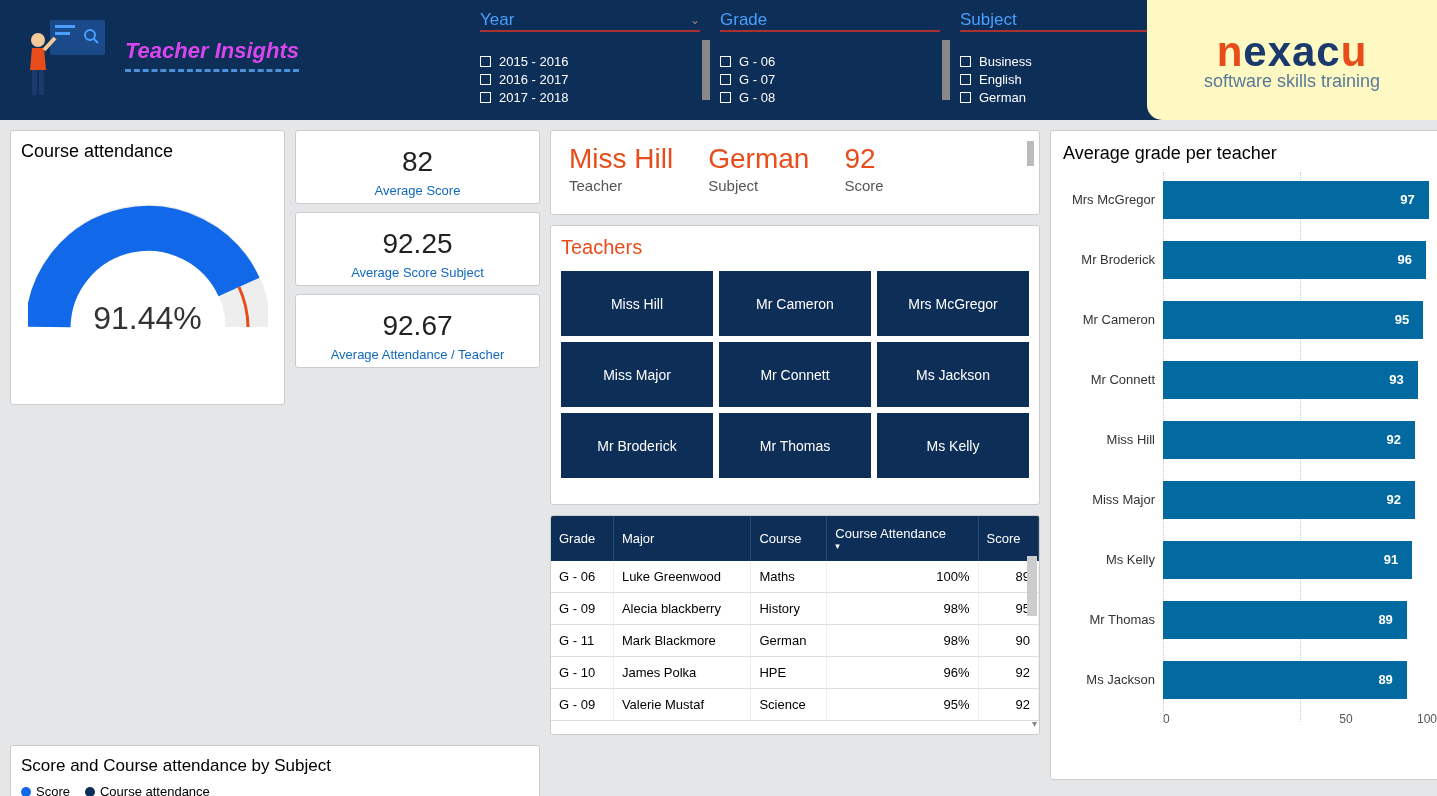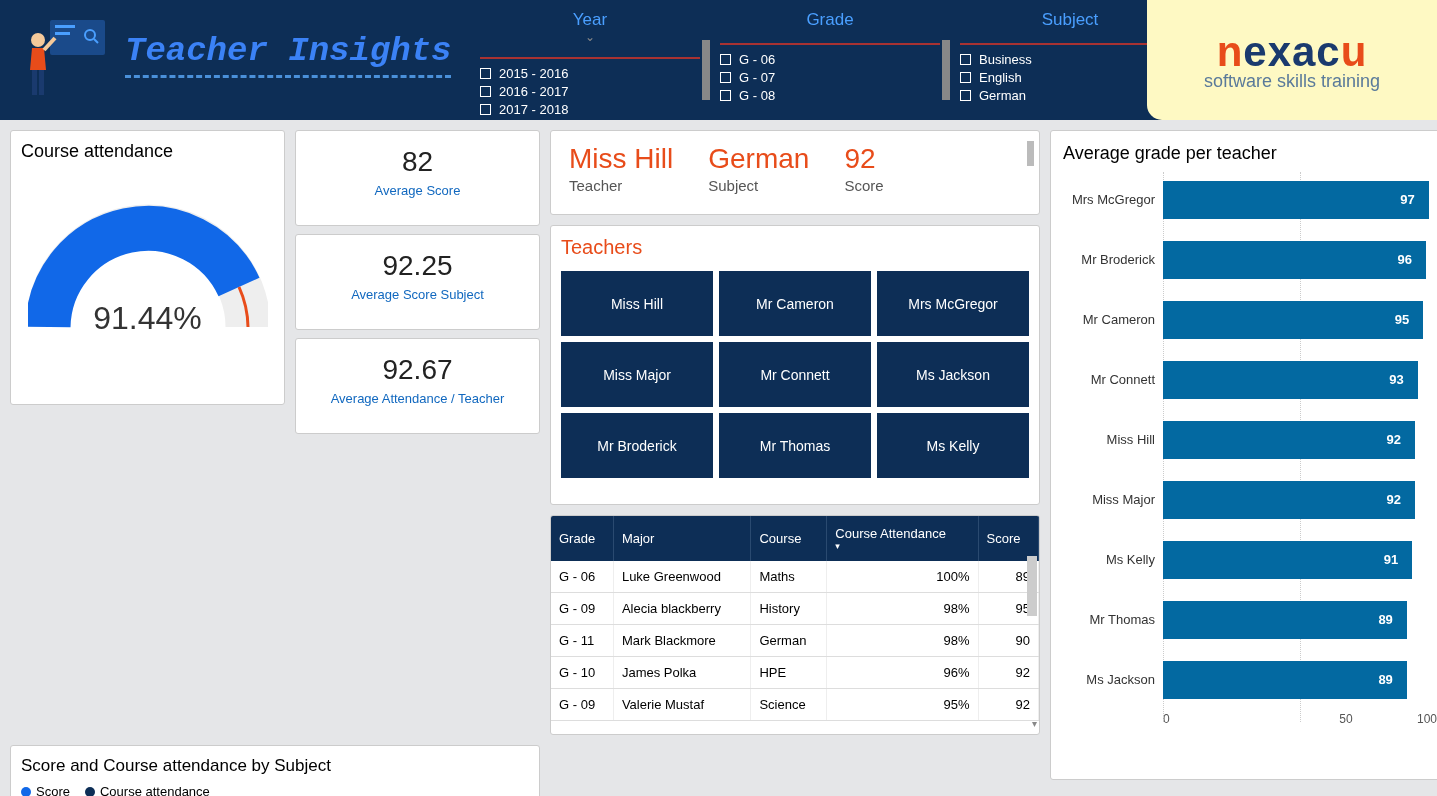--- a/index.html
+++ b/index.html
@@ -2,24 +2,24 @@
 <html><head>
 <meta charset="utf-8">
 <style>
   * { box-sizing: border-box; margin: 0; padding: 0; }
   body { font-family: "Segoe UI", Arial, sans-serif; background: #e5e6e8; width: 1437px; height: 796px; overflow: hidden; }
   
   .header { background: #0d2e56; height: 120px; display: flex; align-items: flex-start; padding: 10px 0 0 20px; position: relative; }
   .header-title-area { display: flex; align-items: center; gap: 15px; width: 440px; }
   .teacher-icon { width: 90px; height: 90px; position: relative; }
   .teacher-icon svg { width: 100%; height: 100%; }
-  .page-title { font-family: Liberation Mono, monospace; font-style: italic; font-weight: bold; color: #3b82f6; font-size: 34px; border-bottom: 3px dashed #4a90d9; padding-bottom: 5px; }
+  .page-title { font-family: Liberation Sans, sans-serif; font-style: italic; font-weight: bold; color: #d946ef; font-size: 22px; border-bottom: 3px dashed #4a90d9; padding-bottom: 5px; }
   
   .filter-group { margin-left: 20px; width: 220px; position: relative; }
-  .filter-label { color: #4a9fff; font-size: 17px; display: flex; justify-content: space-between; align-items: center; border-bottom: 2px solid #a83232; padding-bottom: 13px; margin-bottom: 7px; flex-direction: column; }
+  .filter-label { color: #4a9fff; font-size: 17px; display: flex; justify-content: space-between; align-items: center; border-bottom: 2px solid #a83232; padding-bottom: 0; margin-bottom: 22px; }
   .chevron { font-size: 12px; color: #888; }
   .filter-items { display: flex; flex-direction: column; gap: 3px; }
   .filter-item { color: #fff; font-size: 13px; display: flex; align-items: center; gap: 8px; cursor: pointer; }
   .filter-checkbox { width: 11px; height: 11px; border: 1px solid #fff; display: inline-block; }
   .filter-scroll { position: absolute; right: -10px; top: 30px; width: 8px; height: 60px; background: #888; }
   
   .logo-area { position: absolute; right: 0; top: 0; background: #fef9c3; width: 290px; height: 120px; display: flex; flex-direction: column; align-items: center; justify-content: center; border-bottom-left-radius: 15px; }
   .logo-text { font-family: Arial, sans-serif; font-weight: bold; font-size: 42px; color: #1a3a6e; letter-spacing: 1px; }
   .logo-accent { color: #e84c1a; }
   .logo-sub { color: #5a7a9a; font-size: 18px; margin-top: -5px; }
@@ -28,21 +28,21 @@
   
   .card { background: #fff; border: 1px solid #ccc; border-radius: 3px; }
   
   .attendance-card { padding: 10px; height: 275px; }
   .attendance-card h3 { font-weight: normal; font-size: 18px; margin-bottom: 15px; }
   .gauge-container { position: relative; width: 240px; height: 160px; margin: 25px auto 0; }
   .gauge-svg { width: 100%; height: 100%; }
   .gauge-value { position: absolute; bottom: 10px; left: 50%; transform: translateX(-50%); font-size: 32px; color: #333; }
   
   .kpi-stack { display: flex; flex-direction: column; gap: 8px; }
-  .kpi-card { text-align: center; padding: 15px 5px; height: 96px; }
+  .kpi-card { text-align: center; padding: 15px 5px; height: 74px; }
   .kpi-value { font-size: 28px; color: #222; }
   .kpi-label { color: #1168bf; font-size: 13px; margin-top: 5px; }
   
   .selected-card { padding: 12px 18px; height: 85px; display: flex; gap: 35px; align-items: flex-start; position: relative; }
   .selected-main { color: #e84c1a; font-size: 28px; font-weight: normal; }
   .selected-sub { color: #555; font-size: 15px; margin-top: 2px; }
   .selected-scroll { position: absolute; right: 5px; top: 10px; width: 7px; height: 25px; background: #bbb; }
   
   .teachers-card { background: #ffffff; padding: 10px; height: 280px; }
   .teachers-title { color: #e84c1a; font-size: 20px; margin-bottom: 12px; }

